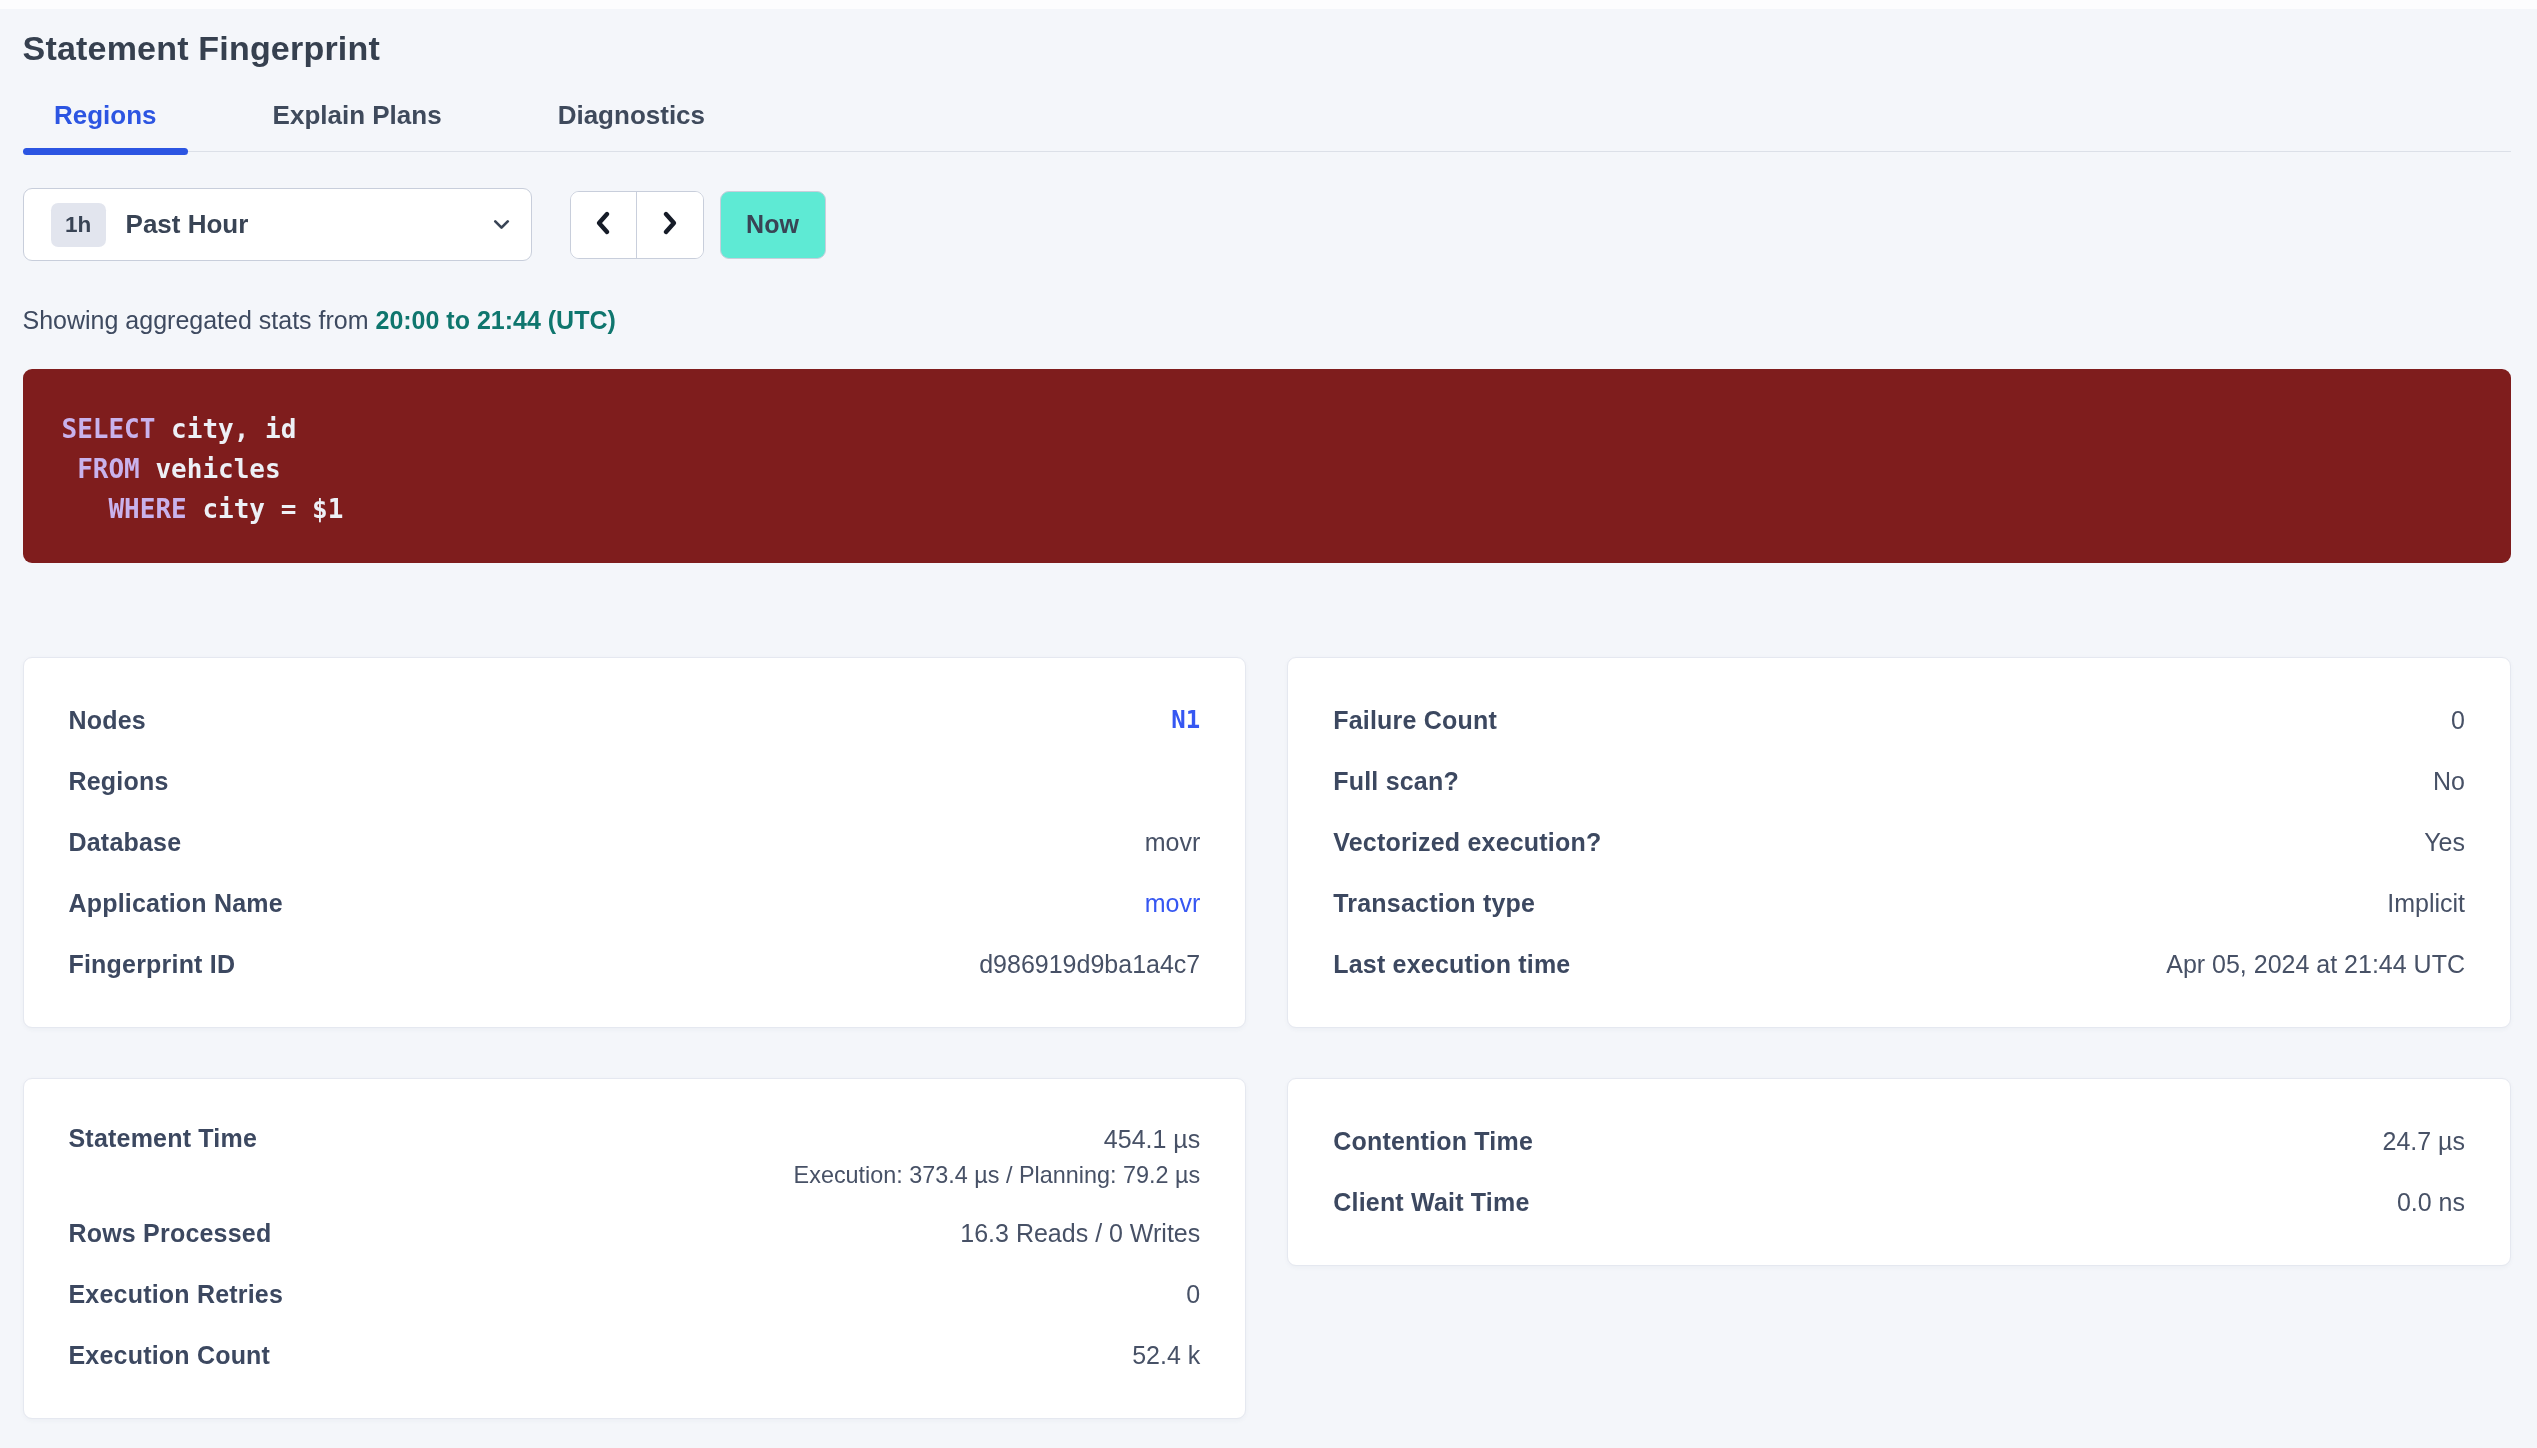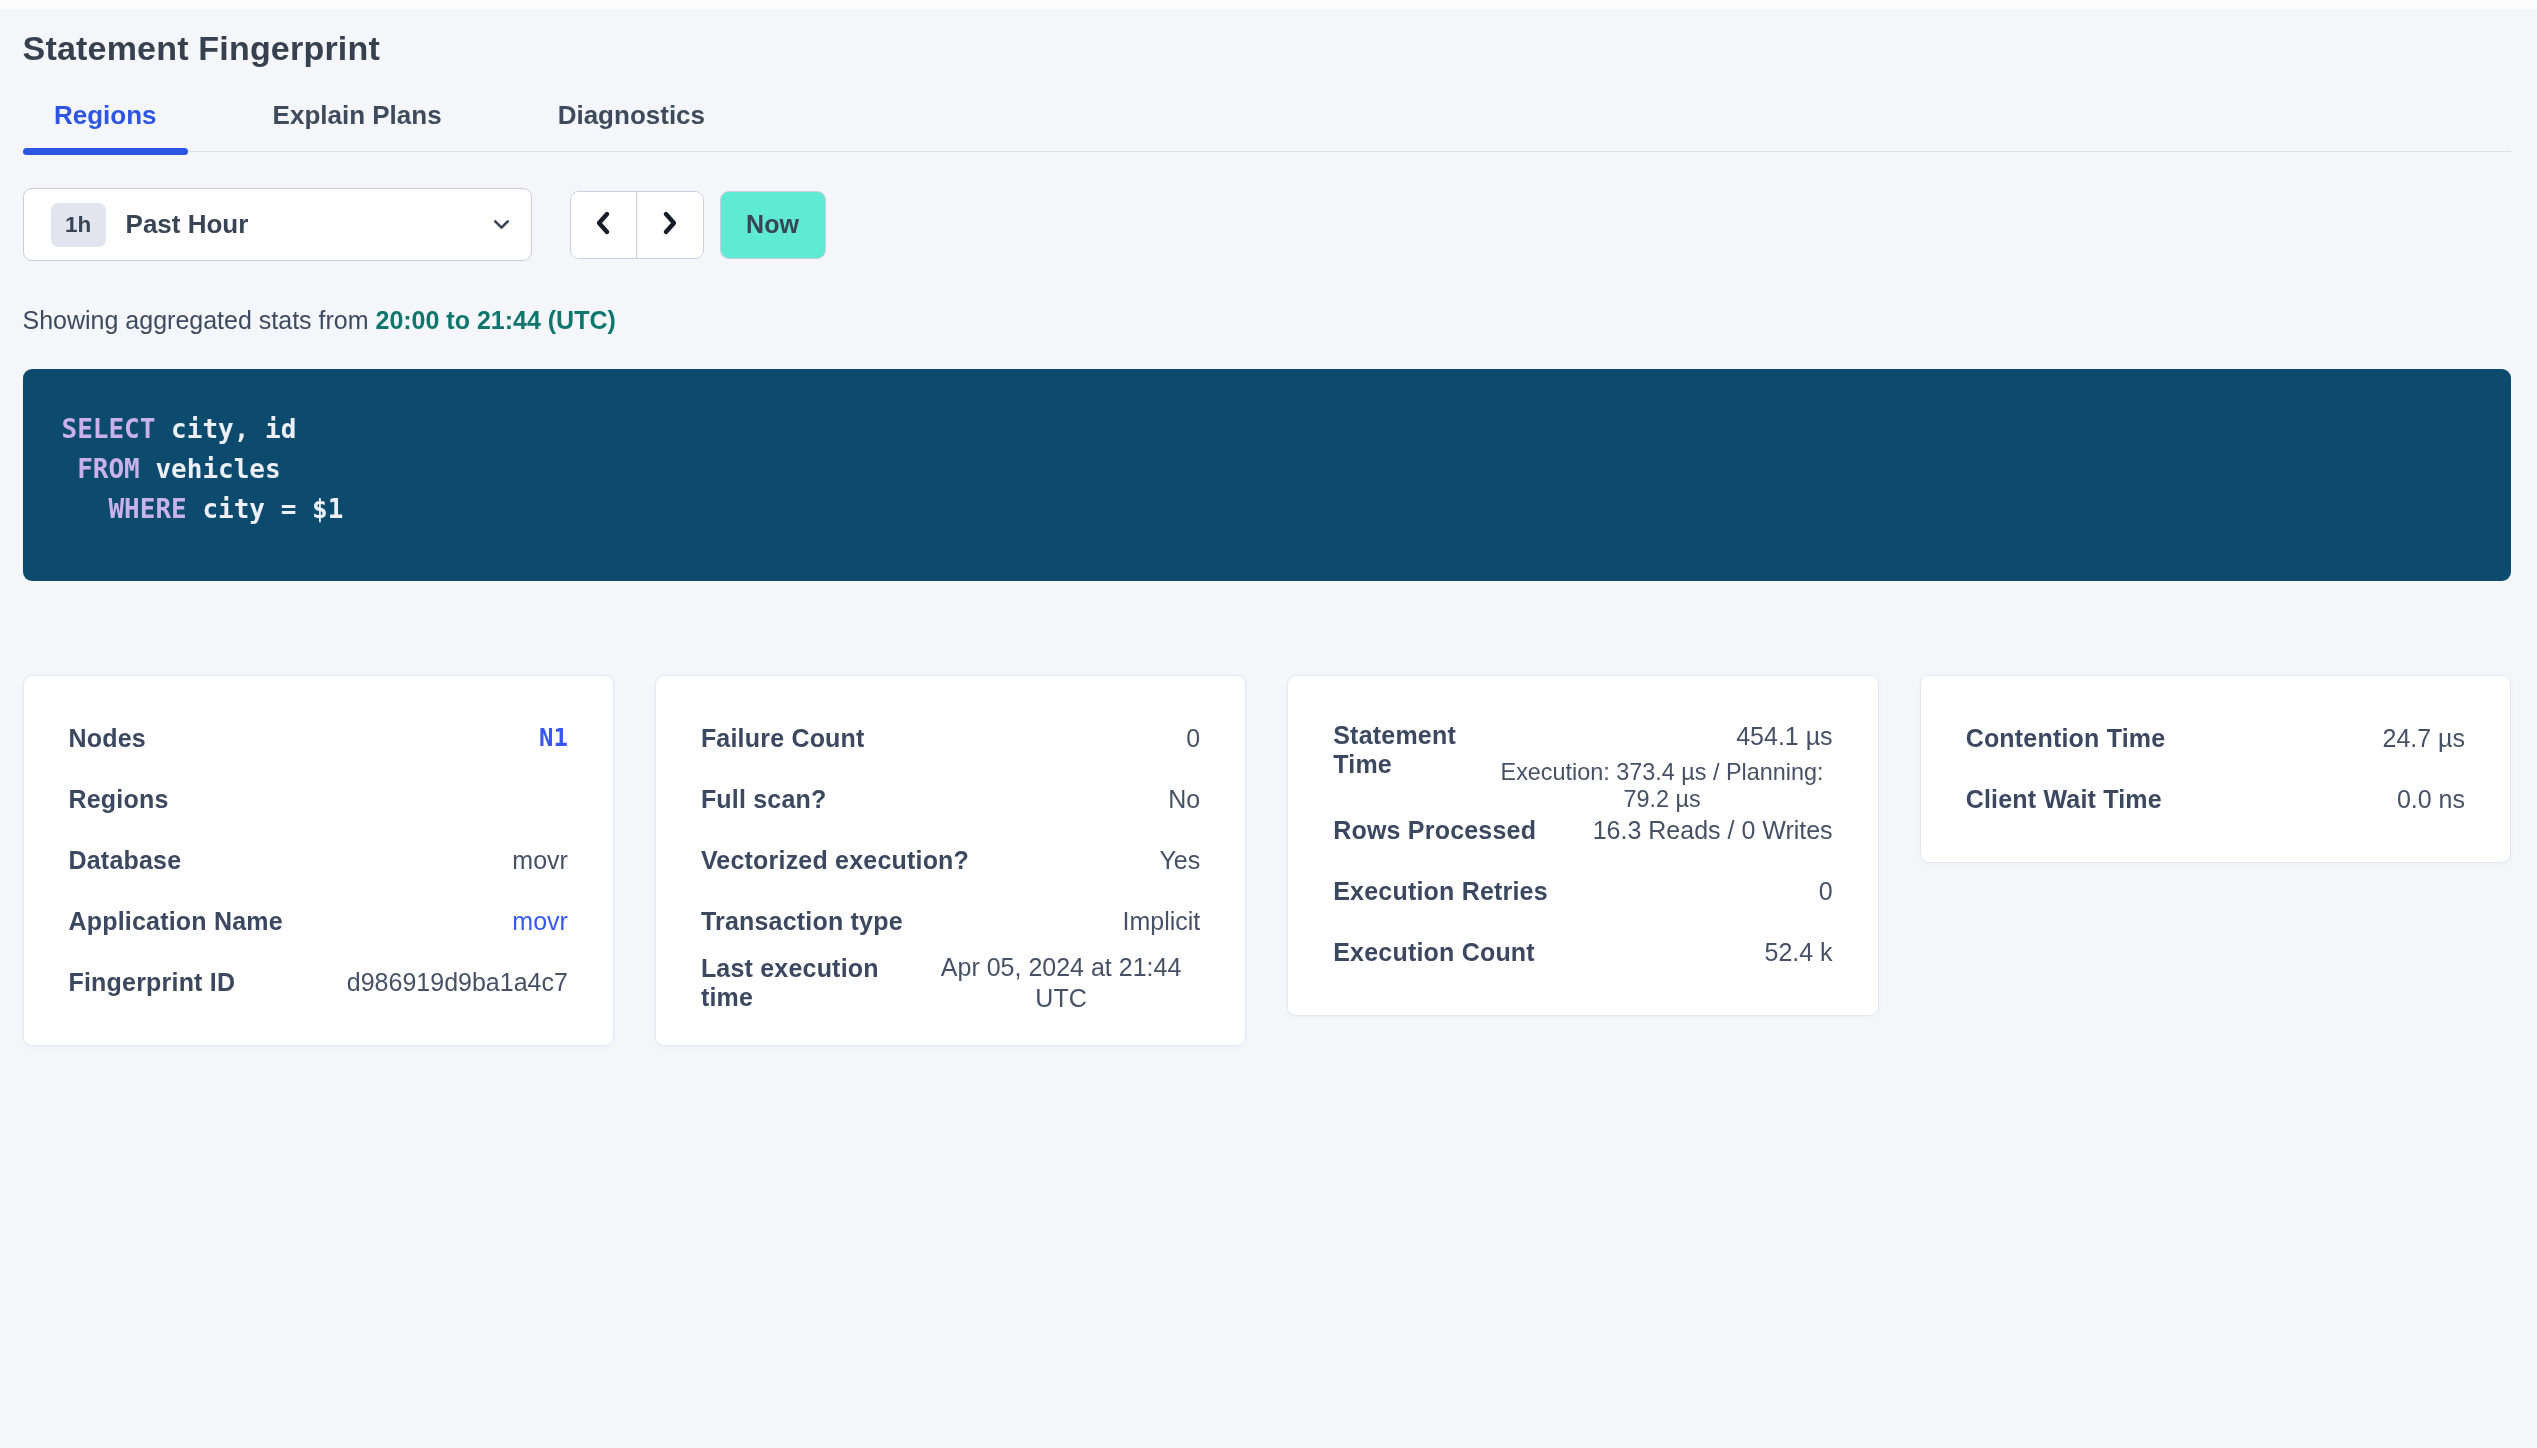--- a/index.html
+++ b/index.html
@@ -115,37 +115,37 @@
   .summary-line {
     margin-top: 45px;
     font-size: 25px;
     color: #3e4a60;
   }
   .summary-line b { font-weight: 700; color: #0f766e; }
 
   
   .sql-box {
     margin-top: 34px;
-    background: #0c4a6e;
-    border-radius: 9px;
-    padding: 40px 40px 52px 39px;
+    background: #7f1d1d;
+    border-radius: 9px;
+    padding: 40px 40px 34px 39px;
     font-family: "DejaVu Sans Mono", monospace;
     font-size: 26px;
     font-weight: 700;
     line-height: 40px;
   }
   .sql-line { white-space: pre; }
   .tok-kw { color: #c9b2ec; }
   .tok-plain { color: #edf0f6; }
 
   
   .cards-grid {
     margin-top: 94px;
     display: grid;
-    grid-template-columns: 1fr 1fr 1fr 1fr;
+    grid-template-columns: 1fr 1fr;
     column-gap: 41px;
     row-gap: 50px;
     align-items: start;
   }
   .card {
     background: #ffffff;
     border: 0.9px solid #e5e8f0;
     border-radius: 9px;
     padding: 32px 45px;
     box-shadow: 0 1.8px 4.5px rgba(60, 72, 96, 0.04);

